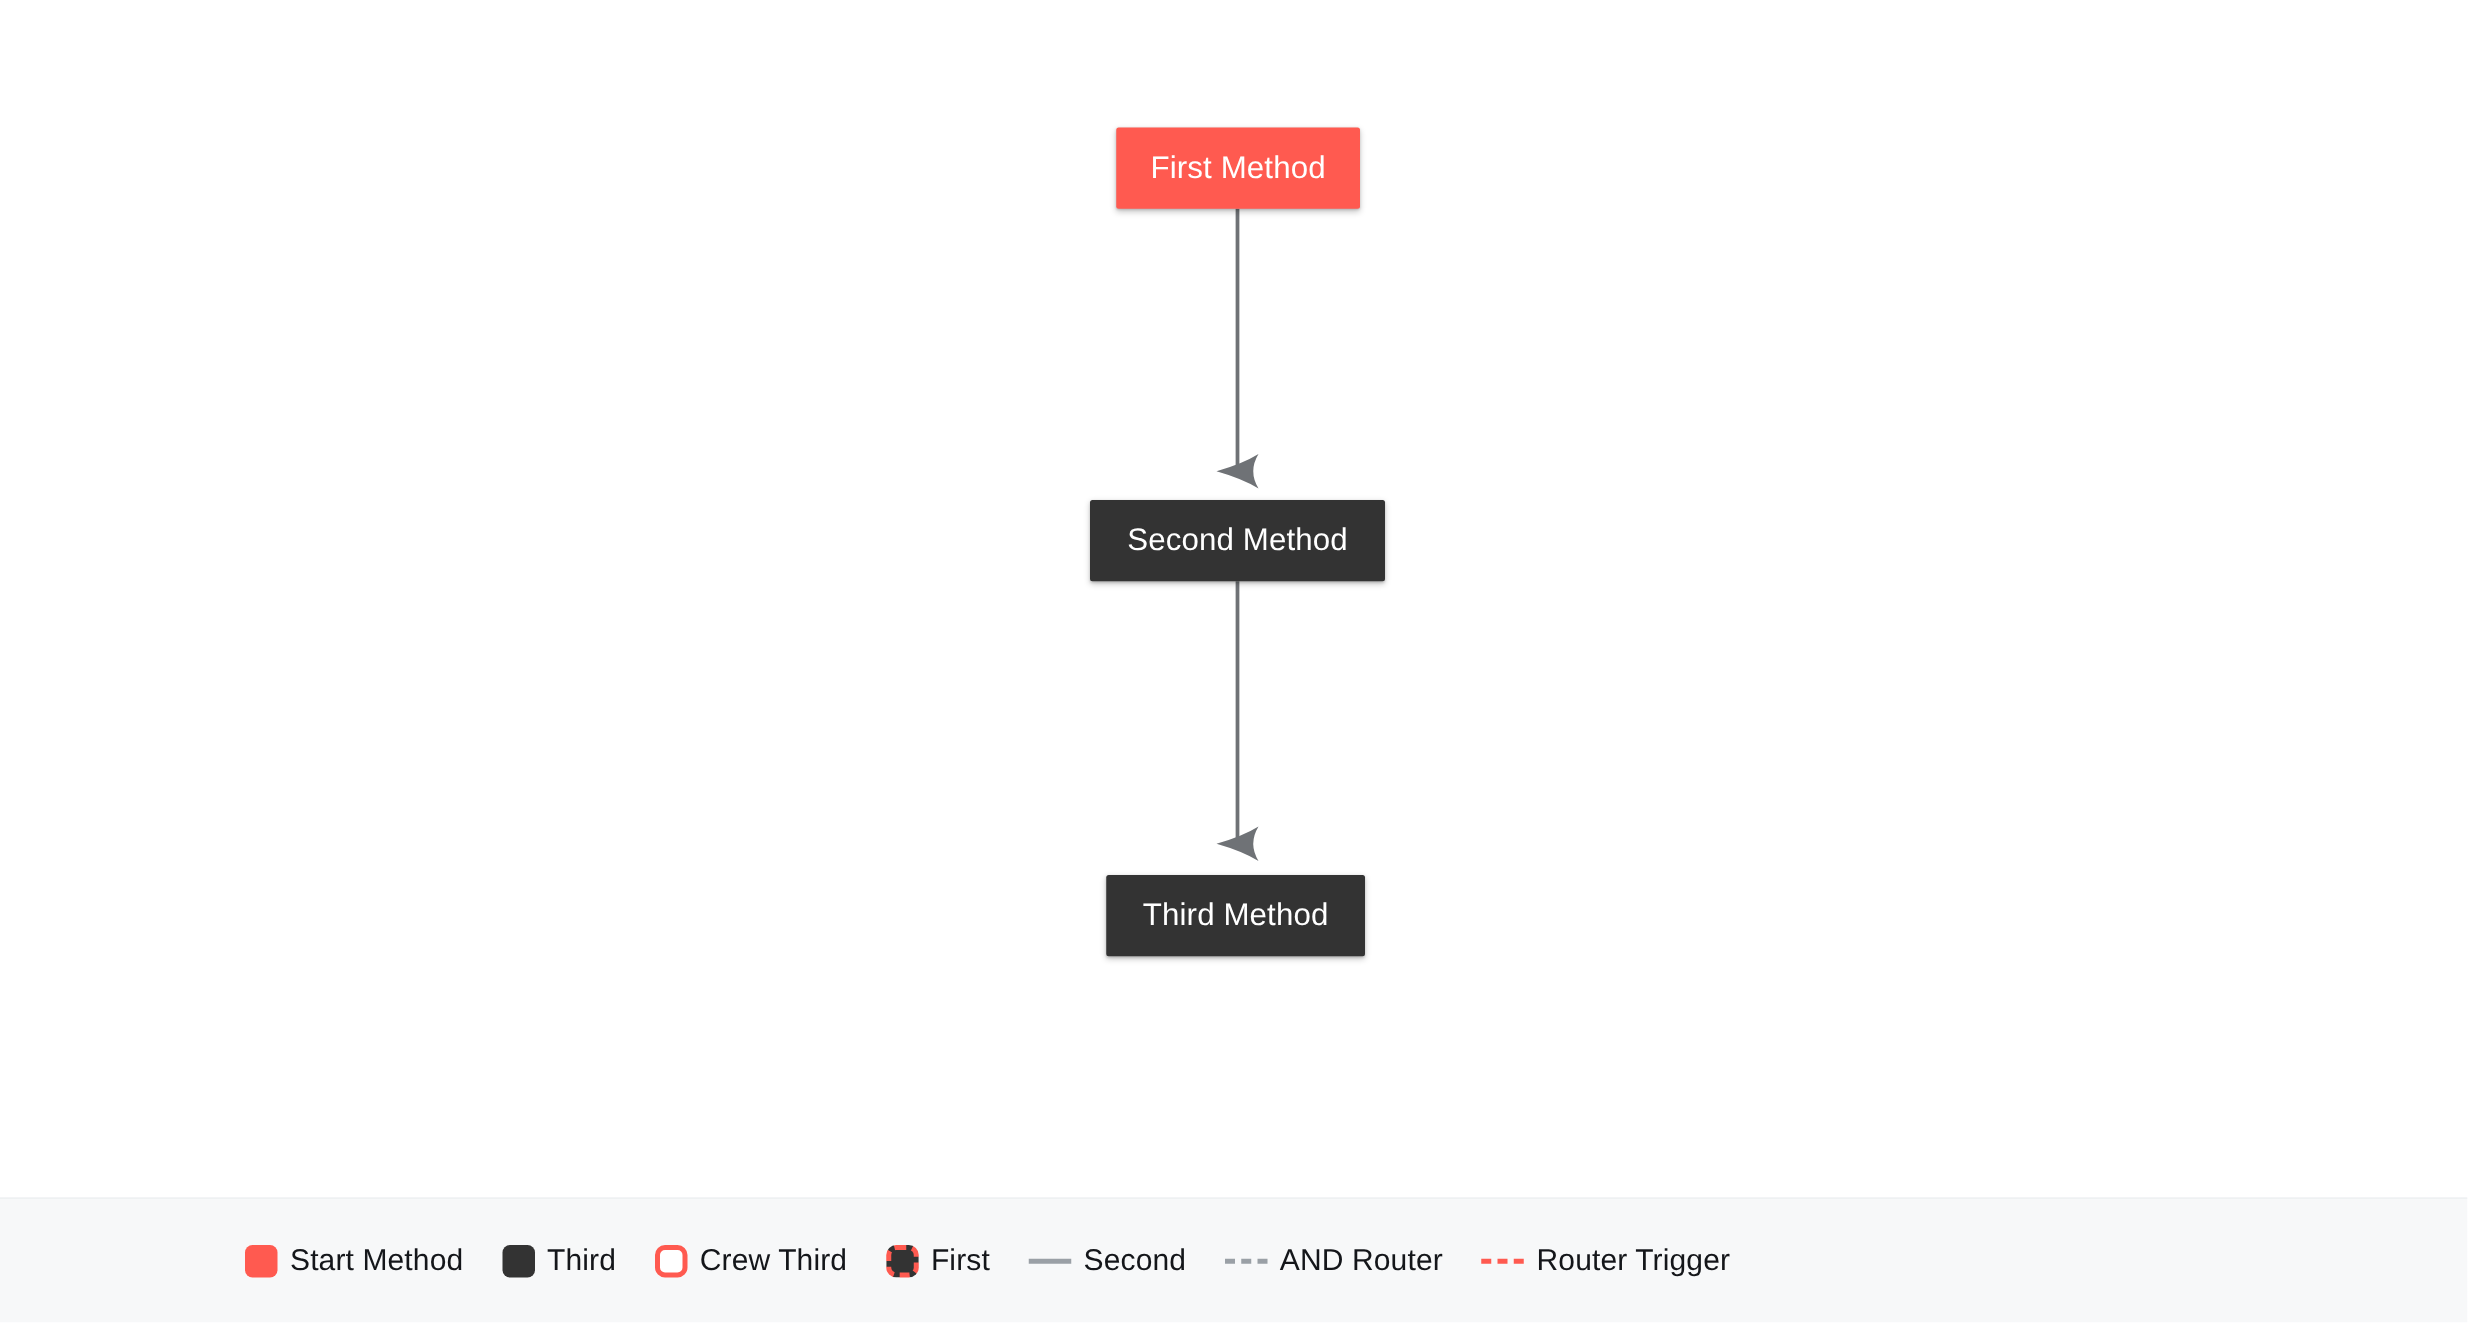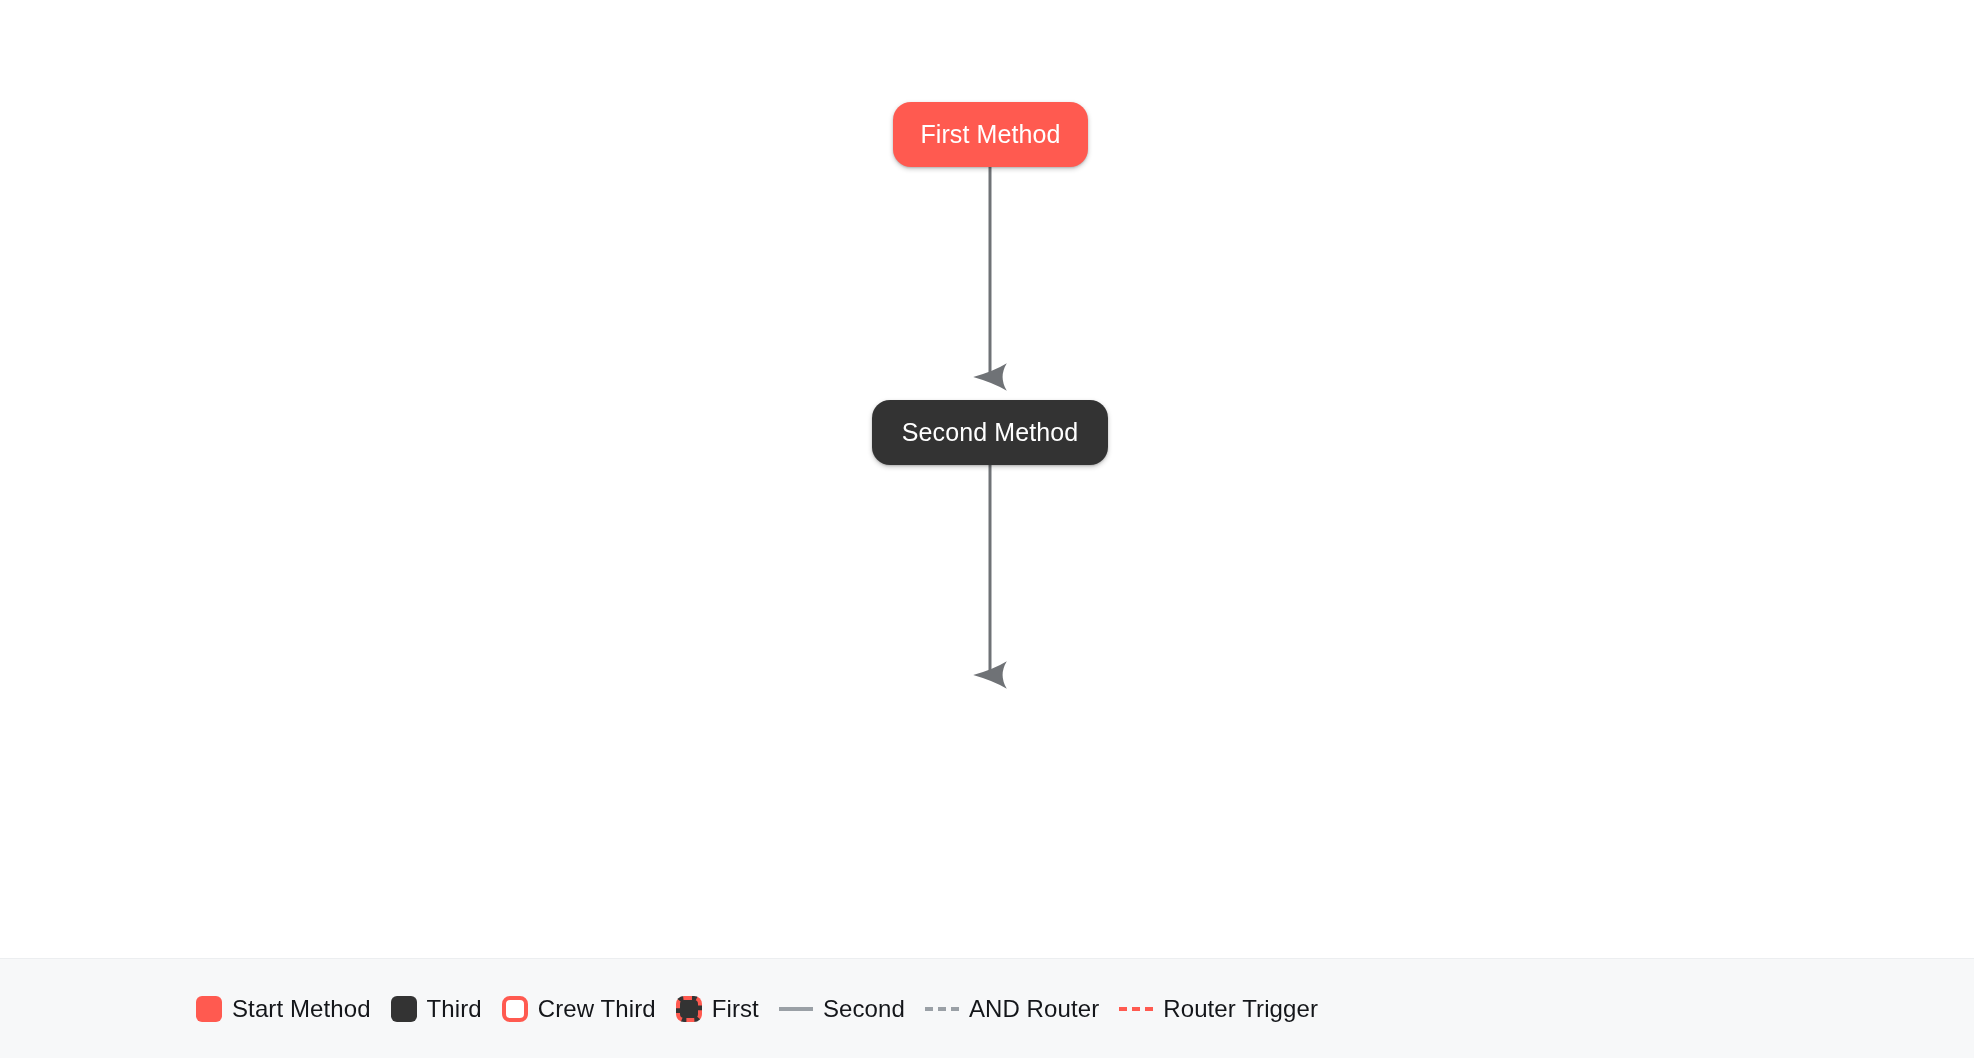--- a/index.html
+++ b/index.html
@@ -37,21 +37,21 @@
     width: 1974px;
     height: 958px;
     pointer-events: none;
   }
 
   .node {
     position: absolute;
     display: flex;
     align-items: center;
     justify-content: center;
-    border-radius: 18px;
+    border-radius: 2px;
     color: #ffffff;
     font-size: 25px;
     font-family: "Liberation Sans", sans-serif;
     letter-spacing: 0.1px;
     white-space: nowrap;
     box-shadow: 0 2px 5px rgba(0,0,0,0.22), 0 1px 2px rgba(0,0,0,0.14);
     user-select: none;
   }
 
   .node.start  { background: #FF5A50; }
@@ -67,21 +67,21 @@
     background: #f7f8f9;
     border-top: 1px solid #eceef0;
     display: flex;
     align-items: center;
     padding-left: 196px;
   }
 
   #legend-items {
     display: flex;
     align-items: flex-end;
-    gap: 20px;
+    gap: 31px;
   }
 
   .legend-item {
     display: flex;
     align-items: center;
     gap: 10px;
     white-space: nowrap;
   }
 
   .legend-label {
@@ -137,20 +137,23 @@
     </svg>
 
     <div class="node start" style="left:893px; top:102px; width:195px; height:65px;">
       <span>First Method</span>
     </div>
 
     <div class="node method" style="left:872px; top:400px; width:236px; height:65px;justify-content:center;">
       <span>Second Method</span>
     </div>
 
+    <div class="node method" style="left:885px; top:700px; width:207px; height:65px;">
+      <span>Third Method</span>
+    </div>
 
   </div>
 
   <div id="legend">
 
     <div id="legend-items">
 
       <div class="legend-item">
         <span class="sw sw-start"></span>
         <span class="legend-label">Start Method</span>

